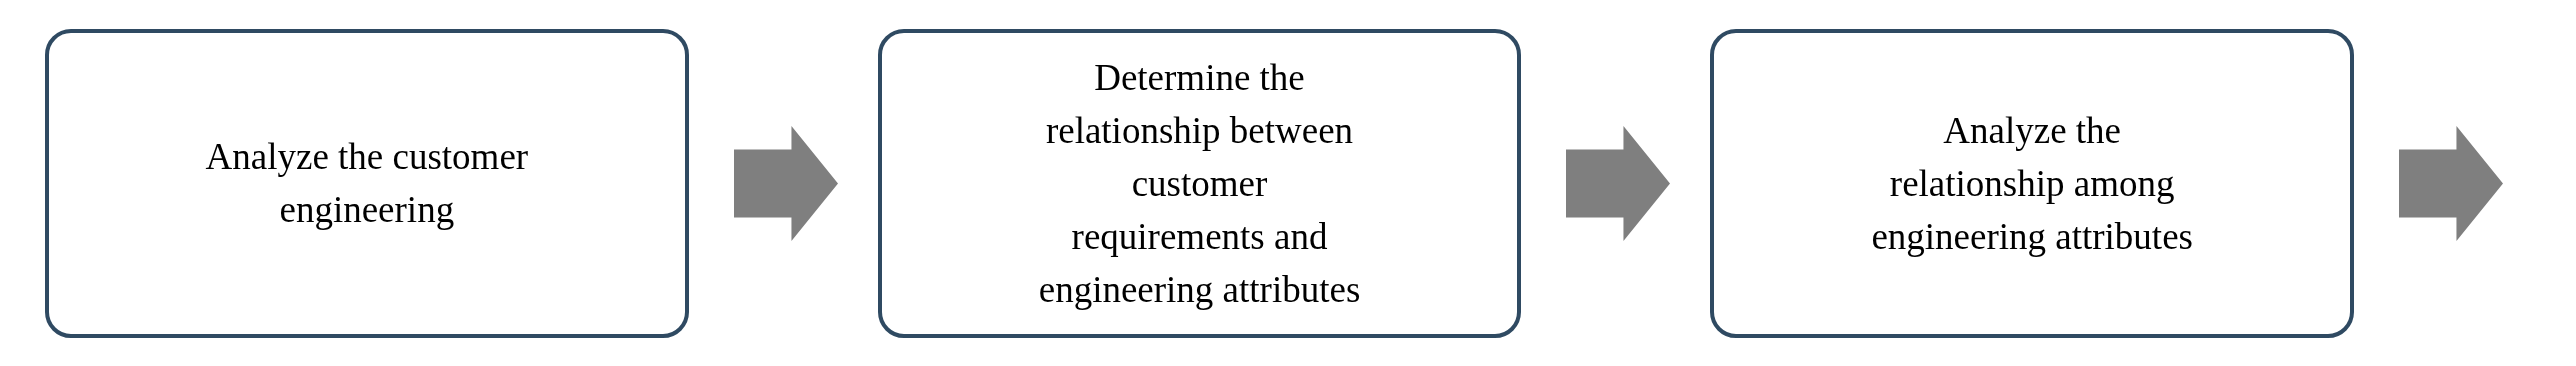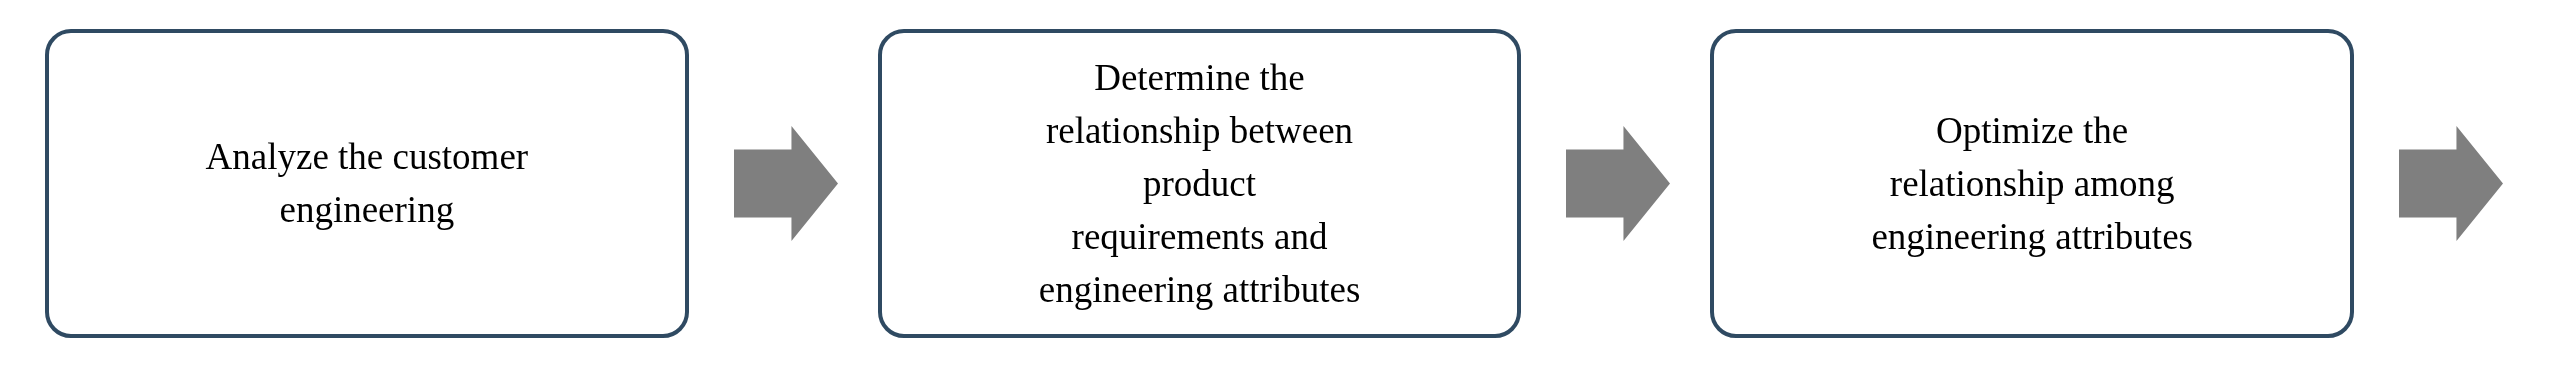--- a/index.html
+++ b/index.html
@@ -66,33 +66,33 @@
 
   <div class="connector">
     <svg viewBox="0 0 181 200" xmlns="http://www.w3.org/2000/svg" aria-hidden="true">
       <polygon points="0,41 100,41 100,0 181,100 100,200 100,159 0,159"></polygon>
     </svg>
   </div>
 
   <div class="step-box">
     <div class="step-label">Determine the
 relationship between
-product
+customer
 requirements and
 engineering attributes</div>
   </div>
 
   <div class="connector">
     <svg viewBox="0 0 181 200" xmlns="http://www.w3.org/2000/svg" aria-hidden="true">
       <polygon points="0,41 100,41 100,0 181,100 100,200 100,159 0,159"></polygon>
     </svg>
   </div>
 
   <div class="step-box">
-    <div class="step-label">Optimize the
+    <div class="step-label">Analyze the
 relationship among
 engineering attributes</div>
   </div>
 
   <div class="connector">
     <svg viewBox="0 0 181 200" xmlns="http://www.w3.org/2000/svg" aria-hidden="true">
       <polygon points="0,41 100,41 100,0 181,100 100,200 100,159 0,159"></polygon>
     </svg>
   </div>
 

